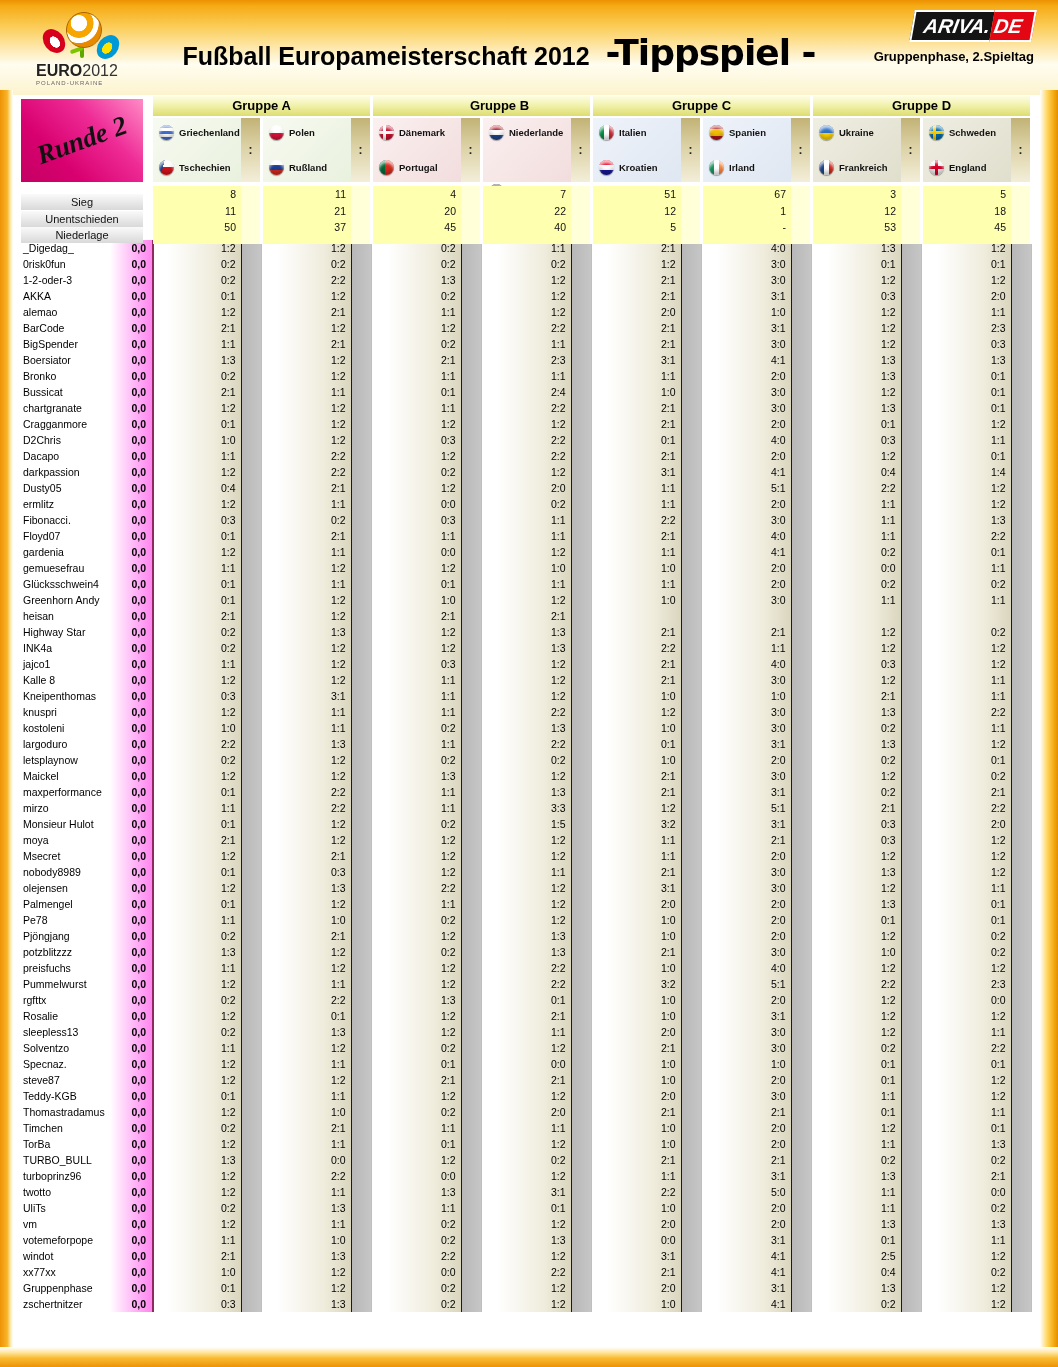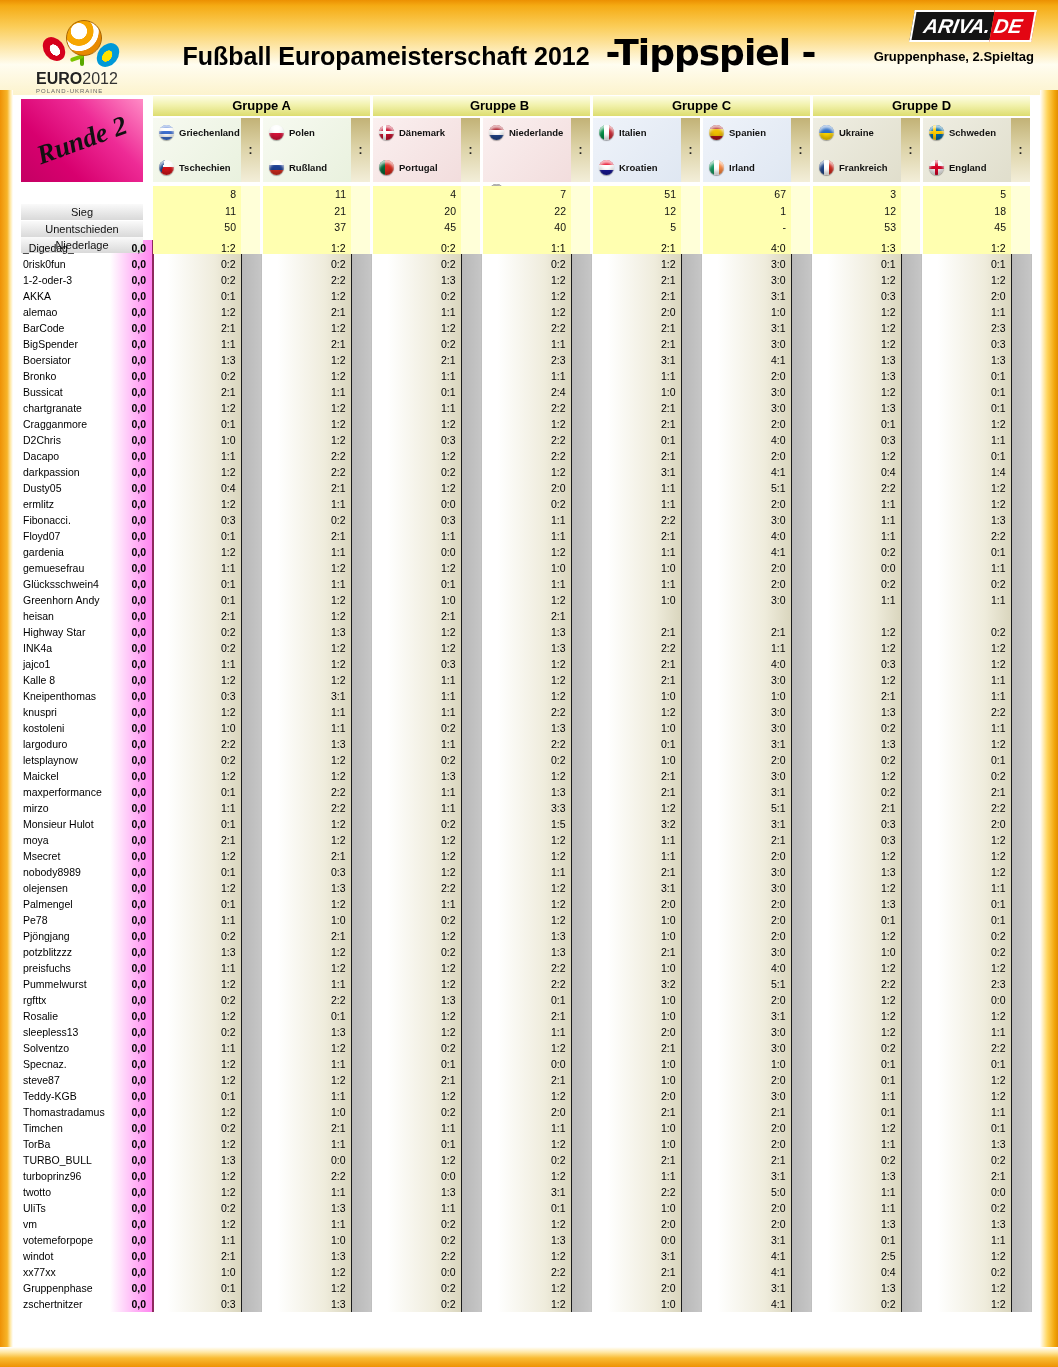--- a/index.html
+++ b/index.html
@@ -11,21 +11,21 @@
                 background:linear-gradient(to right,#ee9205 0,#f7b428 55%,#ffe9a8 80%,#fff 100%); }
   .edge-right { position:absolute; right:0; top:90px; bottom:0; width:18px;
                 background:linear-gradient(to right,#fff 0,#ffd65e 40%,#f2a60c 80%,#e38f00 100%); }
   .edge-bottom{ position:absolute; left:0; right:0; bottom:0; height:20px;
                 background:linear-gradient(to top,#ee9205 0,#f9bc33 45%,#ffe9a8 75%,#fff 100%); }
 
   
   .header { position:relative; height:95px; width:100%;
             background:linear-gradient(180deg,#ec9002 0%,#f5ab14 6%,#fbcd58 28%,#fffdf0 68%,#fcf3cd 100%);
             display:flex; align-items:flex-start; }
-  .euro-logo { width:160px; padding:20px 0 0 36px; }
+  .euro-logo { width:160px; padding:12px 0 0 36px; }
   .euro-flower { position:relative; width:100px; height:48px; }
   .euro-ball { position:absolute; left:30px; top:0; width:36px; height:36px; border-radius:50%;
                background:radial-gradient(circle at 35% 30%,#fff 0 24%,#f7a600 26% 44%,#fff 46% 60%,#e88a00 62% 78%,#fff 80%);
                border:1px solid #a86300; }
   .petal { position:absolute; width:20px; height:26px; border-radius:50%; }
   .petal-red  { left:8px; top:16px; transform:rotate(-38deg);
                 background:radial-gradient(ellipse at 50% 55%,#fff 0 30%,#d6001c 32%); }
   .petal-blue { left:62px; top:22px; transform:rotate(38deg);
                 background:radial-gradient(ellipse at 50% 55%,#ffe300 0 30%,#0099d8 32%); }
   .stem { position:absolute; left:44px; top:32px; width:4px; height:14px; background:#5aa800; border-radius:2px; }
@@ -85,21 +85,21 @@
   .flag-es { background:linear-gradient(180deg,#aa151b 0 26%,#f1bf00 26% 74%,#aa151b 74%); }
   .flag-ie { background:linear-gradient(90deg,#169b62 0 34%,#fff 34% 67%,#ff883e 67%); }
   .flag-ua { background:linear-gradient(180deg,#2e6fc4 0 50%,#ffd500 50%); }
   .flag-fr { background:linear-gradient(90deg,#21468b 0 34%,#fff 34% 67%,#d52b1e 67%); }
   .flag-se { background-image:linear-gradient(90deg,rgba(0,0,0,0) 0 30%,#fecc00 30% 48%,rgba(0,0,0,0) 48%),linear-gradient(180deg,rgba(0,0,0,0) 0 41%,#fecc00 41% 59%,rgba(0,0,0,0) 59%); background-color:#006aa7; }
   .flag-en { background-image:linear-gradient(90deg,rgba(0,0,0,0) 0 38%,#d80027 38% 60%,rgba(0,0,0,0) 60%),linear-gradient(180deg,rgba(0,0,0,0) 0 40%,#d80027 40% 60%,rgba(0,0,0,0) 60%); background-color:#f4f4f4; }
 
   
   .stats-block { margin-top:4px; }
   .stats-row { display:grid; grid-template-columns:140px repeat(8,88px 22px); height:16.5px; }
-  .stats-label { margin:18px 10px 1px 8px; background:linear-gradient(180deg,#fafafa 0%,#d9d9d9 100%);
+  .stats-label { margin:8px 10px 1px 8px; background:linear-gradient(180deg,#fafafa 0%,#d9d9d9 100%);
                  font-size:11px; color:#111; text-align:center; line-height:16px; }
   .stats-val { background:#ffffb0; font-size:10.5px; color:#111; text-align:right; padding-right:5px; line-height:16.5px; }
   .stats-sep { background:#ffffd8; border-right:3px solid #fff; }
 
   
   table.tips { border-collapse:collapse; table-layout:fixed; width:1020px; margin-top:4px; }
   table.tips td { height:16px; font-size:10.5px; color:#000; line-height:16px; overflow:hidden; white-space:nowrap; }
   td.name { padding-left:10px; background:#fff; }
   td.pts  { text-align:right; font-weight:bold; font-size:11px; padding-right:6px;
             background:linear-gradient(to right,#fff 0%,#ffb9f7 55%,#ff85f0 100%);

